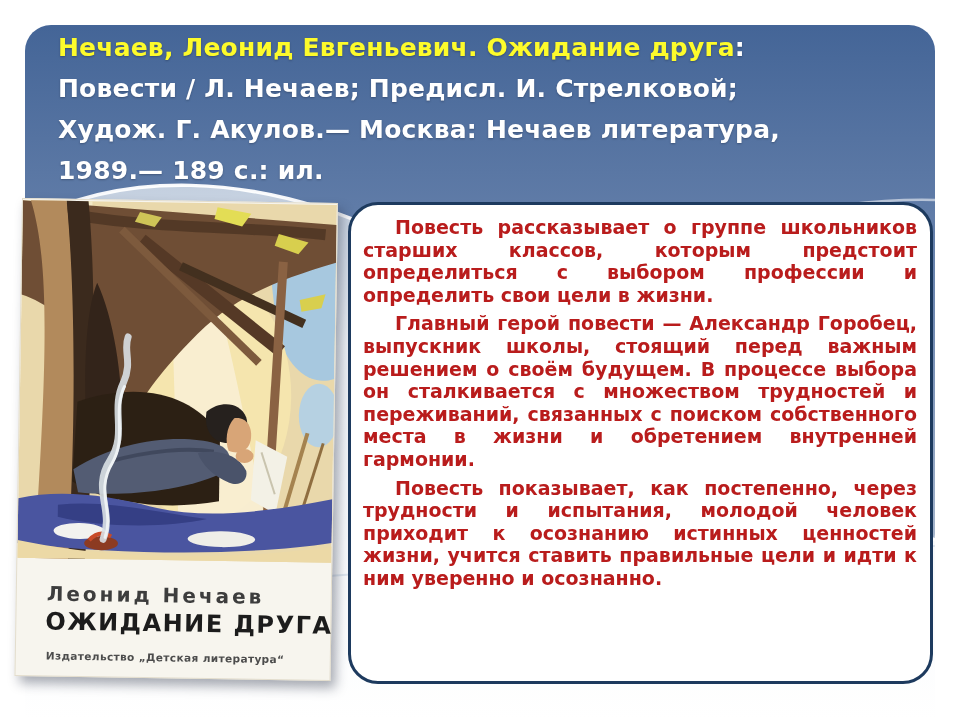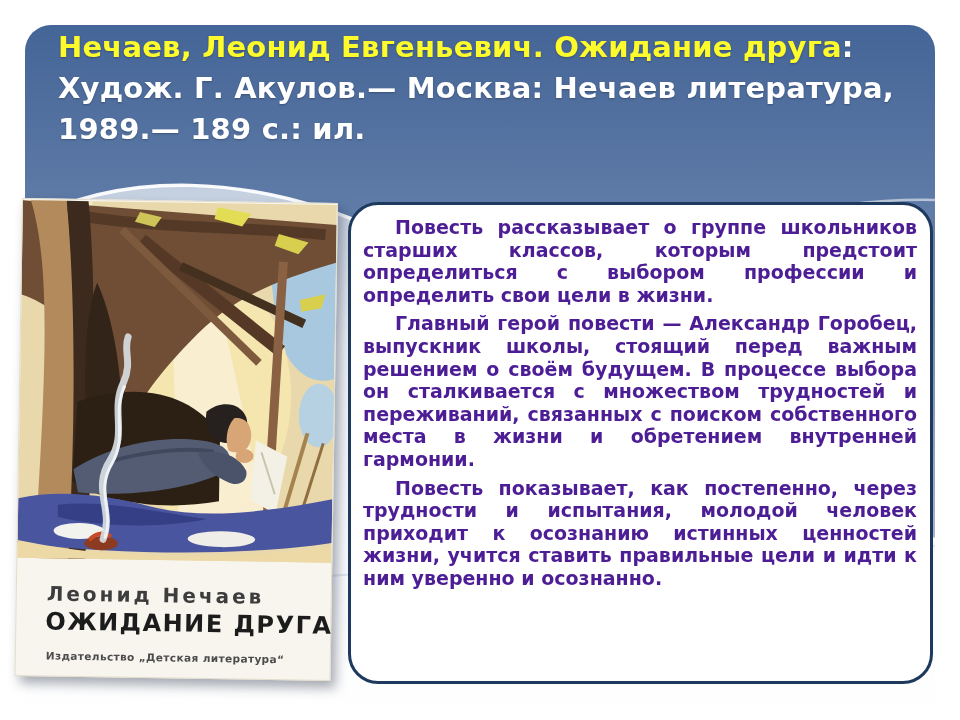--- a/index.html
+++ b/index.html
@@ -6,21 +6,21 @@
   .slide{
     position:relative;width:960px;height:720px;overflow:hidden;
     background:#ffffff;
     font-family:"DejaVu Sans","Liberation Sans",sans-serif;
   }
   .bg{position:absolute;left:0;top:0;z-index:0;}
 
   
   .header{
     position:absolute;left:58px;top:27px;width:880px;z-index:2;
-    font-weight:bold;font-size:29px;line-height:41px;
+    font-weight:bold;font-size:25px;line-height:41px;
     color:#ffffff;text-shadow:0 1px 2px rgba(20,30,50,.35);
     letter-spacing:.2px;
   }
   .header .hline{white-space:nowrap;}
   .header .accent{color:#fdfb2b;}
 
   
   .cover{
     position:absolute;left:22px;top:198px;width:316px;height:478px;z-index:2;
     background:#f7f5ee;border:1px solid #e3ddcd;box-sizing:border-box;
@@ -41,21 +41,21 @@
     margin:14px 0 0 30px;font-size:10.5px;font-weight:bold;color:#4c4c4c;
     letter-spacing:.4px;white-space:nowrap;
   }
 
   
   .annotation{
     position:absolute;left:348px;top:202px;width:585px;height:482px;z-index:2;
     box-sizing:border-box;background:#ffffff;
     border:3px solid #1d3a5e;border-radius:30px;
     padding:11px 13px 8px 12px;
-    color:#4c1d95;font-weight:bold;font-size:19px;line-height:22.6px;
+    color:#b91c1c;font-weight:bold;font-size:19px;line-height:22.6px;
   }
   .annotation p{
     margin:0 0 6px 0;text-indent:32px;text-align:justify;
   }
   .annotation p:last-child{margin-bottom:0;}
 </style>
 </head>
 <body>
 
 <div class="slide">
@@ -76,20 +76,21 @@
     <rect width="960" height="720" fill="#ffffff"></rect>
     <rect x="25" y="25" width="910" height="535" rx="26" fill="url(#panelG)"></rect>
     <path d="M580,275 C740,215 855,198 935,200" stroke="rgba(255,255,255,0.55)" stroke-width="2.5" fill="none"></path>
     <path d="M25,222 C120,172 250,170 390,235 C540,306 700,432 935,540 L935,720 L25,720 Z" fill="url(#waveG)"></path>
     <path d="M25,222 C120,172 250,170 390,235 C540,306 700,432 935,540" stroke="#ffffff" stroke-width="3.5" fill="none" opacity="0.95"></path>
     <path d="M300,578 C520,562 760,549 935,546" stroke="#dde5ee" stroke-width="2" fill="none"></path>
   </svg>
 
   <div class="header">
     <div class="hline"><span class="accent">Нечаев, Леонид Евгеньевич. Ожидание друга</span><span>:</span></div>
+    <div class="hline">Повести / Л. Нечаев; Предисл. И. Стрелковой;</div>
     <div class="hline">Худож. Г. Акулов.— Москва: Нечаев литература,</div>
     <div class="hline">1989.— 189 с.: ил.</div>
   </div>
 
   <div class="cover">
     <svg class="cover-art" viewBox="0 0 316 360" aria-hidden="true">
 
       <rect width="316" height="360" fill="#e9d8ab"></rect>
       <path d="M0,0 h70 v72 C35,84 12,62 0,56 Z" fill="#f3e9c6"></path>
 

